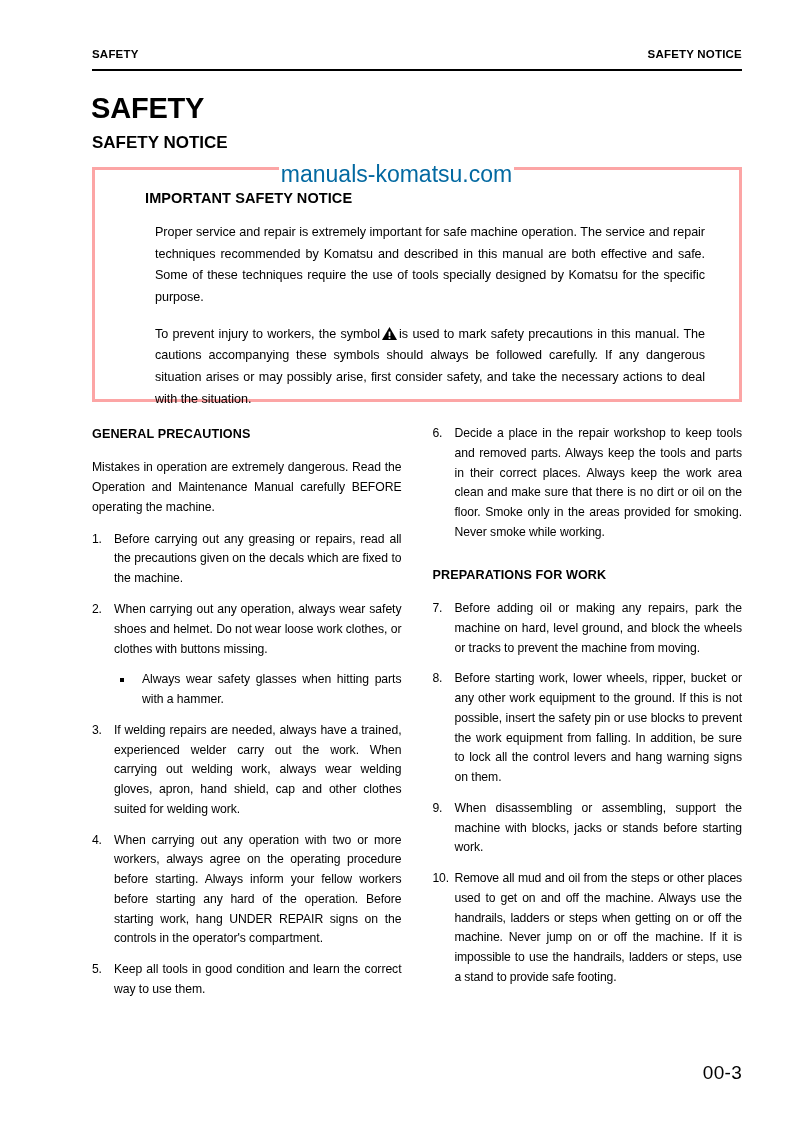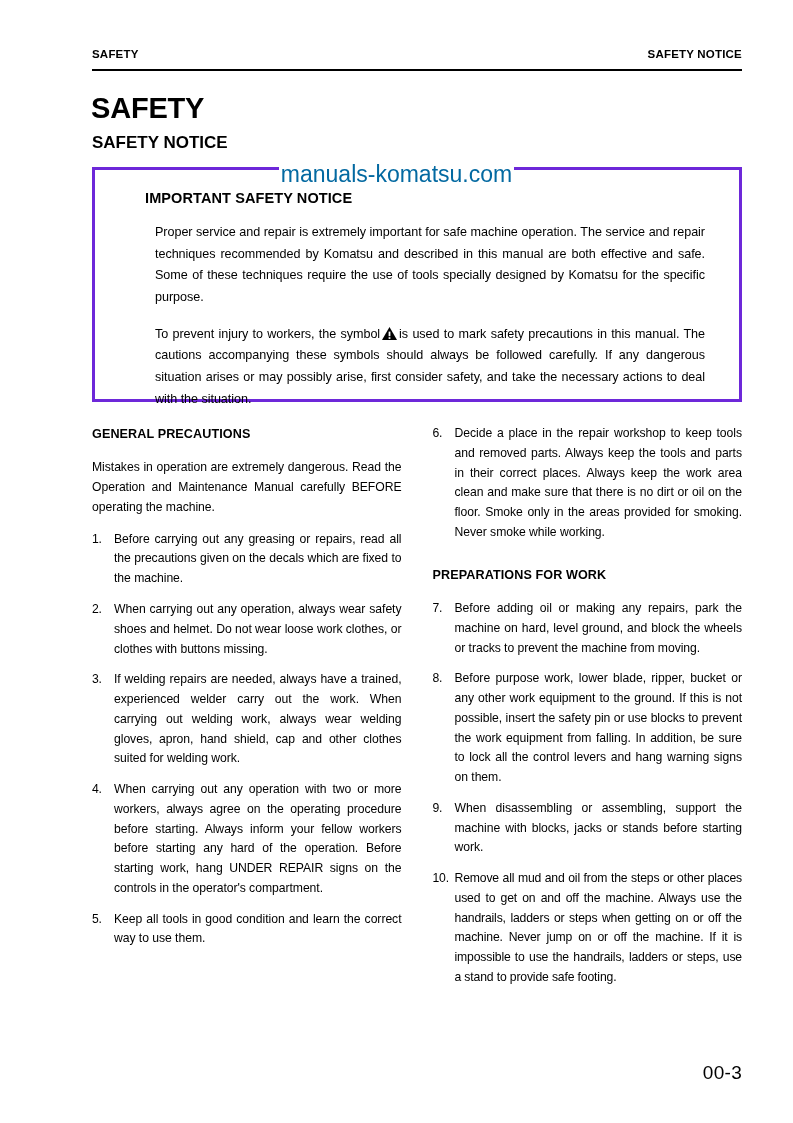--- a/index.html
+++ b/index.html
@@ -82,21 +82,21 @@
     padding: 0 2px;
   }
 
   
   .notice-box {
     position: absolute;
     left: 92px;
     top: 167px;
     width: 650px;
     height: 235px;
-    border: 3px solid #6d28d9;
+    border: 3px solid #fca5a5;
     box-sizing: border-box;
     z-index: 1;
   }
   .notice-inner {
     padding: 20px 24px 0 50px;
   }
   .notice-heading {
     font-size: 14.5px;
     font-weight: bold;
     letter-spacing: 0.1px;
@@ -244,20 +244,26 @@
         <div class="num">1.</div>
         <div class="body">Before carrying out any greasing or repairs, read all the precautions given on the decals which are fixed to the machine.</div>
       </div>
 
       <div class="num-item">
         <div class="num">2.</div>
         <div class="body">When carrying out any operation, always wear safety shoes and helmet. Do not wear loose work clothes, or clothes with buttons missing.</div>
       </div>
 
       <div class="sub-list">
+        <div class="sub-item">
+          <div class="sqbullet">
+              <i></i>
+            </div>
+          <div class="body">Always wear safety glasses when hitting parts with a hammer.</div>
+        </div>
       </div>
 
       <div class="num-item">
         <div class="num">3.</div>
         <div class="body">If welding repairs are needed, always have a trained, experienced welder carry out the work. When carrying out welding work, always wear welding gloves, apron, hand shield, cap and other clothes suited for welding work.</div>
       </div>
 
       <div class="num-item">
         <div class="num">4.</div>
         <div class="body">When carrying out any operation with two or more workers, always agree on the operating procedure before starting. Always inform your fellow workers before starting any hard of the operation. Before starting work, hang UNDER REPAIR signs on the controls in the operator's compartment.</div>
@@ -277,21 +283,21 @@
 
       <div class="col-head spaced">PREPARATIONS FOR WORK</div>
 
       <div class="num-item">
         <div class="num">7.</div>
         <div class="body">Before adding oil or making any repairs, park the machine on hard, level ground, and block the wheels or tracks to prevent the machine from moving.</div>
       </div>
 
       <div class="num-item">
         <div class="num">8.</div>
-        <div class="body">Before purpose work, lower blade, ripper, bucket or any other work equipment to the ground. If this is not possible, insert the safety pin or use blocks to prevent the work equipment from falling. In addition, be sure to lock all the control levers and hang warning signs on them.</div>
+        <div class="body">Before starting work, lower wheels, ripper, bucket or any other work equipment to the ground. If this is not possible, insert the safety pin or use blocks to prevent the work equipment from falling. In addition, be sure to lock all the control levers and hang warning signs on them.</div>
       </div>
 
       <div class="num-item">
         <div class="num">9.</div>
         <div class="body">When disassembling or assembling, support the machine with blocks, jacks or stands before starting work.</div>
       </div>
 
       <div class="num-item">
         <div class="num wide">10.</div>
         <div class="body tight">Remove all mud and oil from the steps or other places used to get on and off the machine. Always use the handrails, ladders or steps when getting on or off the machine. Never jump on or off the machine. If it is impossible to use the handrails, ladders or steps, use a stand to provide safe footing.</div>

